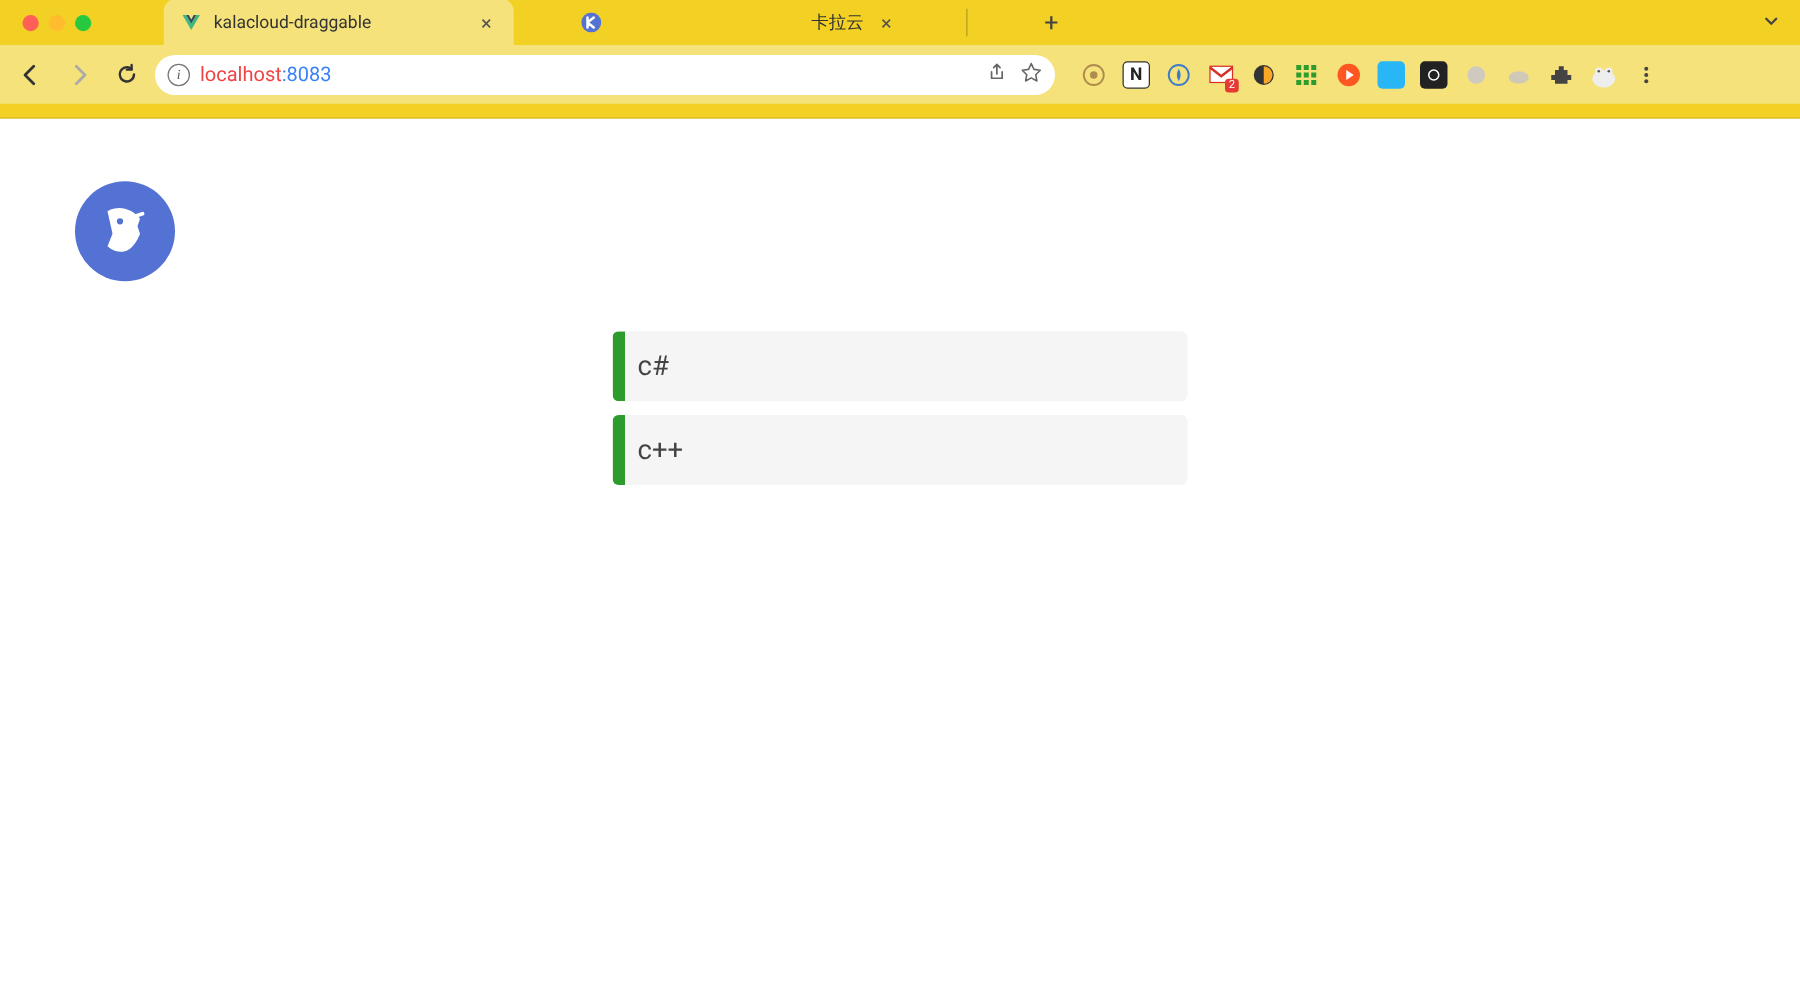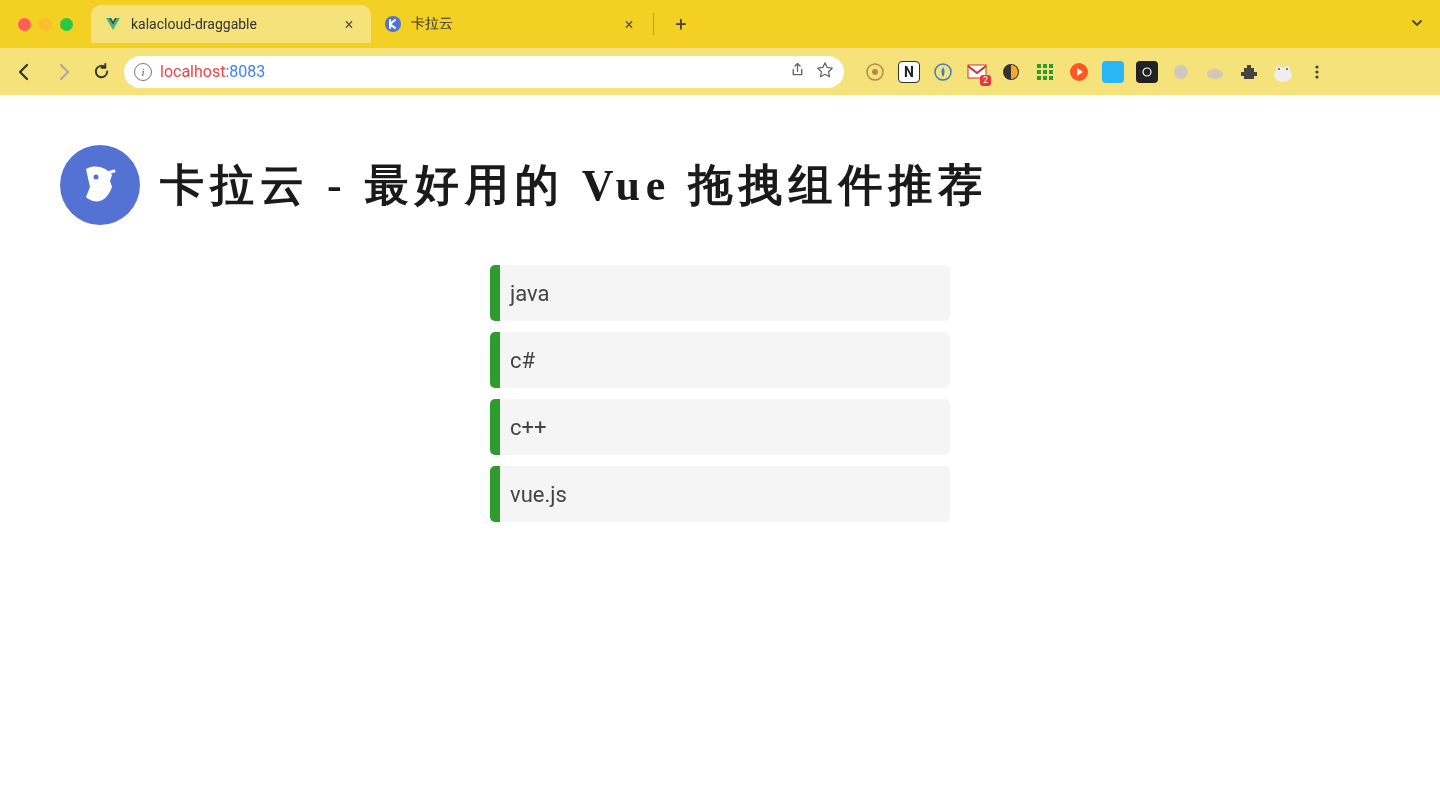--- a/index.html
+++ b/index.html
@@ -14,24 +14,25 @@
       overflow: hidden;
       background: #fff;
     }
     
     .browser-chrome {
       background: #f2d024;
       height: 95px;
       border-bottom: 1px solid #d4b51f;
     }
     .tab-bar {
-      height: 48px;
+      height: 36px;
       display: flex;
       align-items: center;
       padding-left: 10px;
+      gap: 40px;
     }
     .traffic-lights {
       display: flex;
       gap: 8px;
       margin-right: 18px;
       margin-left: 8px;
     }
     .traffic-light {
       width: 13px;
       height: 13px;
@@ -51,20 +52,21 @@
       gap: 10px;
       min-width: 280px;
       justify-content: flex-start;
       position: relative;
     }
     .tab.active {
       background: #f5e27a;
     }
     .tab.inactive {
       background: transparent;
+      text-align: right;
     }
     .tab-favicon {
       width: 16px;
       height: 16px;
       display: flex;
       align-items: center;
       justify-content: center;
     }
     .tab-title {
       flex: 1;
@@ -394,30 +396,23 @@
 
 <div class="page">
   <div class="heading">
     <div class="logo">
       <svg width="56" height="56" viewBox="0 0 56 56">
         <path d="M14 12 C14 12 20 8 28 10 C36 12 40 18 40 18 L38 24 L40 30 C40 30 36 42 28 44 C20 46 14 40 14 40 L18 30 L14 12 Z" fill="#fff"></path>
         <circle cx="24" cy="20" r="2.5" fill="#5472d3"></circle>
         <path d="M30 18 L42 14" stroke="#fff" stroke-width="3" stroke-linecap="round"></path>
       </svg>
     </div>
-    <h1 class="page-title">卡拉云 - 最好用的 Vue 拖拽组件推荐</h1>
   </div>
 
   <div class="list">
     <div class="list-item">
-        <span>java</span>
-      </div>
-    <div class="list-item">
         <span>c#</span>
       </div>
     <div class="list-item">
         <span>c++</span>
       </div>
-    <div class="list-item">
-        <span>vue.js</span>
-      </div>
   </div>
 </div>
 
 </body></html>

